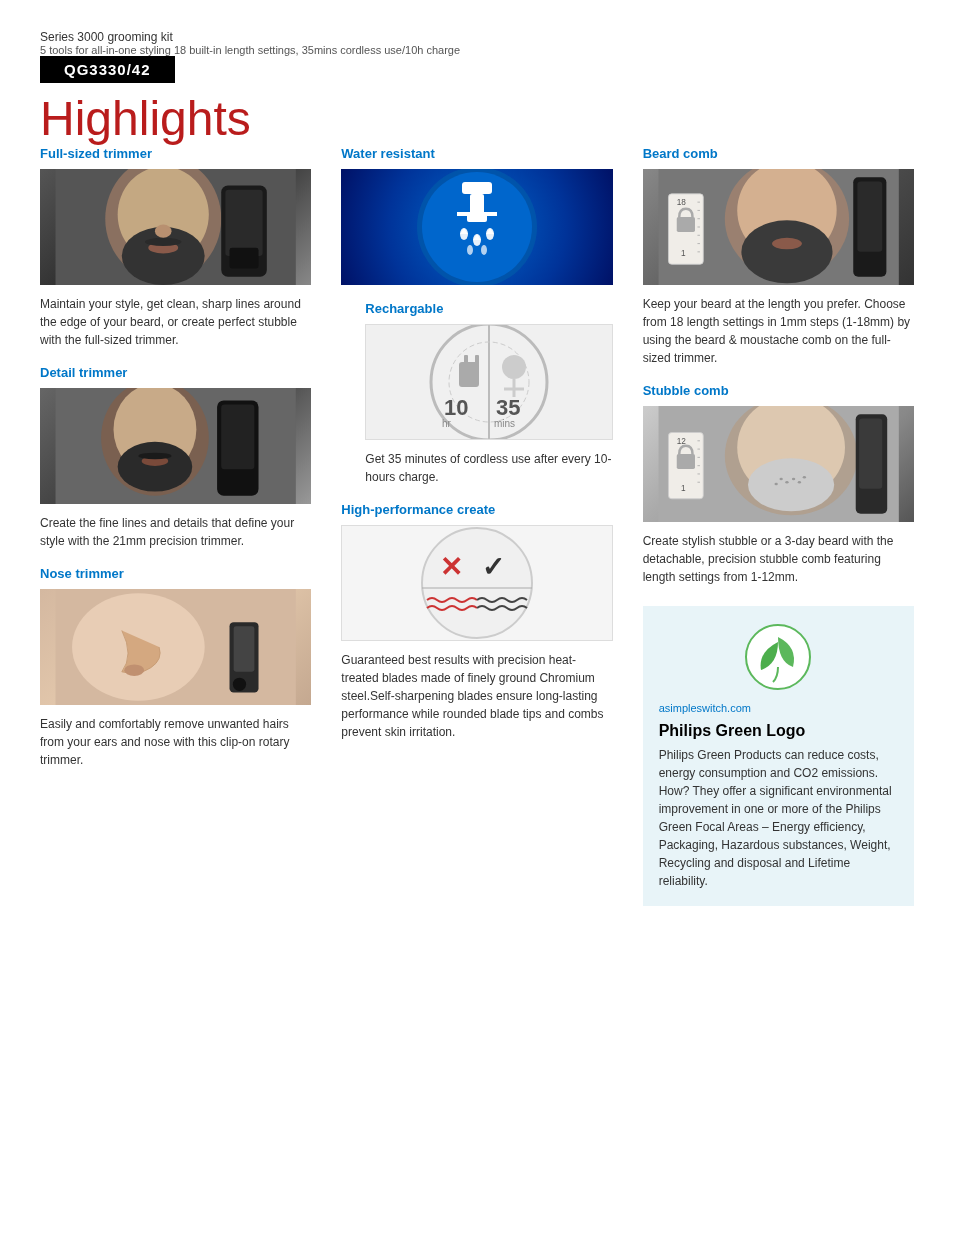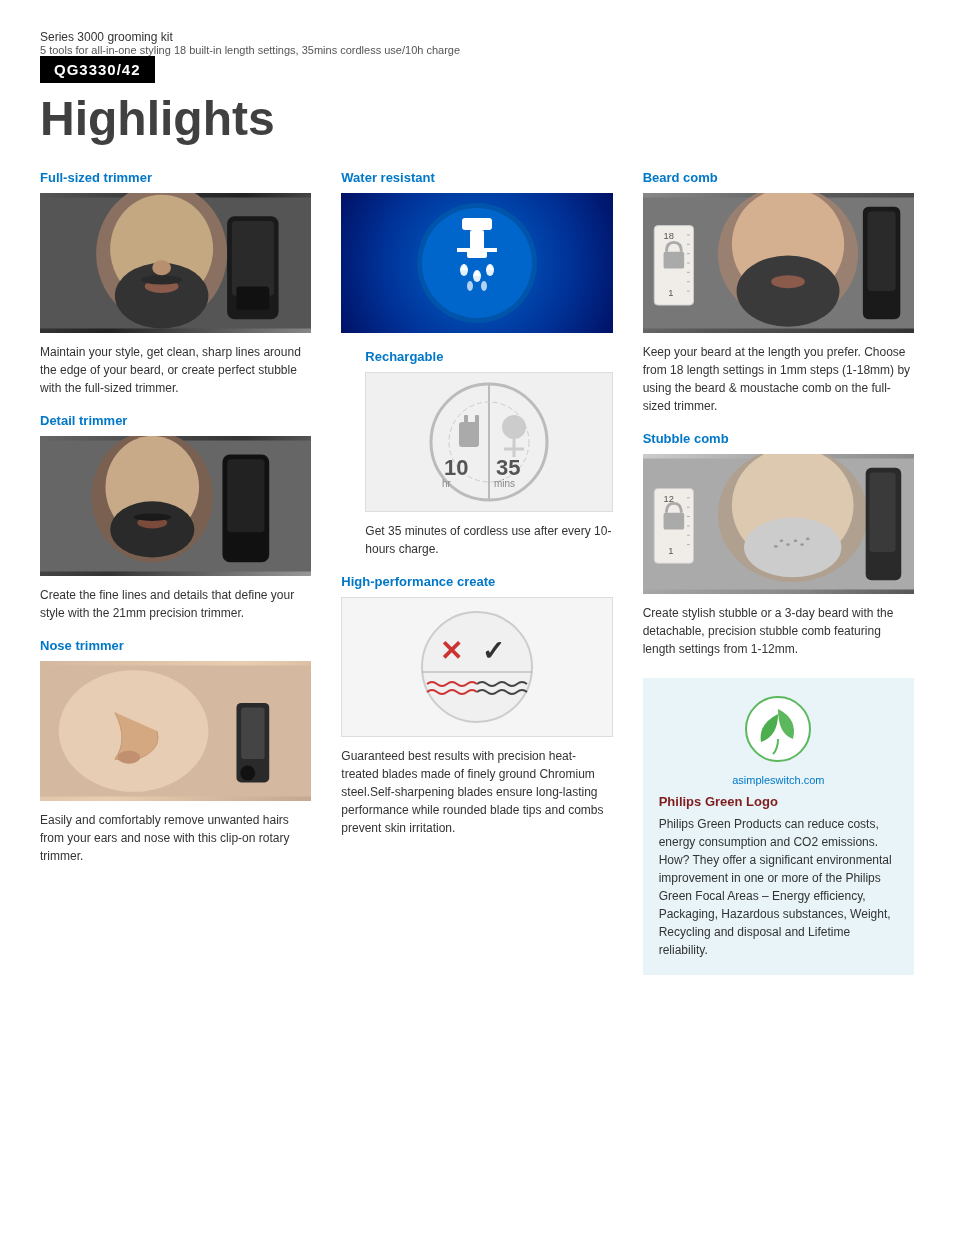--- a/index.html
+++ b/index.html
@@ -22,49 +22,48 @@
       font-size: 12px;
       color: #333;
     }
     .series-subtitle {
       font-size: 11px;
       color: #555;
     }
     .model-badge {
       background: #000;
       color: #fff;
-      padding: 5px 14px;
+      padding: 5px 24px;
       font-size: 15px;
       font-weight: bold;
       letter-spacing: 1px;
     }
     .page-title {
       font-size: 48px;
-      font-weight: 700;
-      color: #404040;
-      margin-bottom: 24px;
+      font-weight: 400;
+      color: #b91c1c;
       font-family: Arial, Helvetica, sans-serif;
     }
     .highlights-grid {
       display: grid;
       grid-template-columns: 1fr 1fr 1fr;
       gap: 20px 30px;
     }
     .feature-section {
       margin-bottom: 16px;
     }
     .feature-title {
       color: #0077c8;
       font-weight: bold;
       font-size: 13px;
       margin-bottom: 8px;
     }
     .feature-image {
       width: 100%;
-      height: 140px;
+      height: 116px;
       background: #888;
       margin-bottom: 10px;
       overflow: hidden;
       position: relative;
     }
     .feature-desc {
       font-size: 12px;
       line-height: 1.5;
       color: #333;
     }
@@ -108,23 +107,23 @@
       background: #e8f4f8;
       padding: 16px;
       margin-top: 10px;
     }
     .green-logo-container {
       display: flex;
       justify-content: center;
       margin-bottom: 10px;
     }
     .philips-green-title {
-      color: #7f1d1d;
+      color: #000000;
       font-weight: bold;
-      font-size: 13px;
+      font-size: 16px;
       margin-bottom: 6px;
     }
     .philips-green-text {
       font-size: 12px;
       line-height: 1.5;
       color: #333;
     }
   </style>
 </head>
 <body>
@@ -368,20 +367,20 @@
           <circle cx="35" cy="35" r="32" fill="white" stroke="#5cb85c" stroke-width="2"></circle>
 
           <path d="M 35 15 Q 55 25 50 45 Q 35 40 35 15 Z" fill="#5cb85c"></path>
 
           <path d="M 35 20 Q 15 30 18 48 Q 35 42 35 20 Z" fill="#4cae4c"></path>
 
           <path d="M 35 45 Q 35 55 30 60" stroke="#5cb85c" stroke-width="2" fill="none"></path>
 
         </svg>
       </div>
-      <div style="text-align:center; font-size:11px; color:#0077c8; margin-bottom:8px;">asimpleswitch.com</div>
+      <div style="font-size:11px; color:#0077c8; margin-bottom:8px;">asimpleswitch.com</div>
       <div class="philips-green-title">Philips Green Logo</div>
       <div class="philips-green-text">Philips Green Products can reduce costs, energy consumption and CO2 emissions. How? They offer a significant environmental improvement in one or more of the Philips Green Focal Areas – Energy efficiency, Packaging, Hazardous substances, Weight, Recycling and disposal and Lifetime reliability.</div>
     </div>
 
   </div>
 
 </div>
 
 </body></html>

